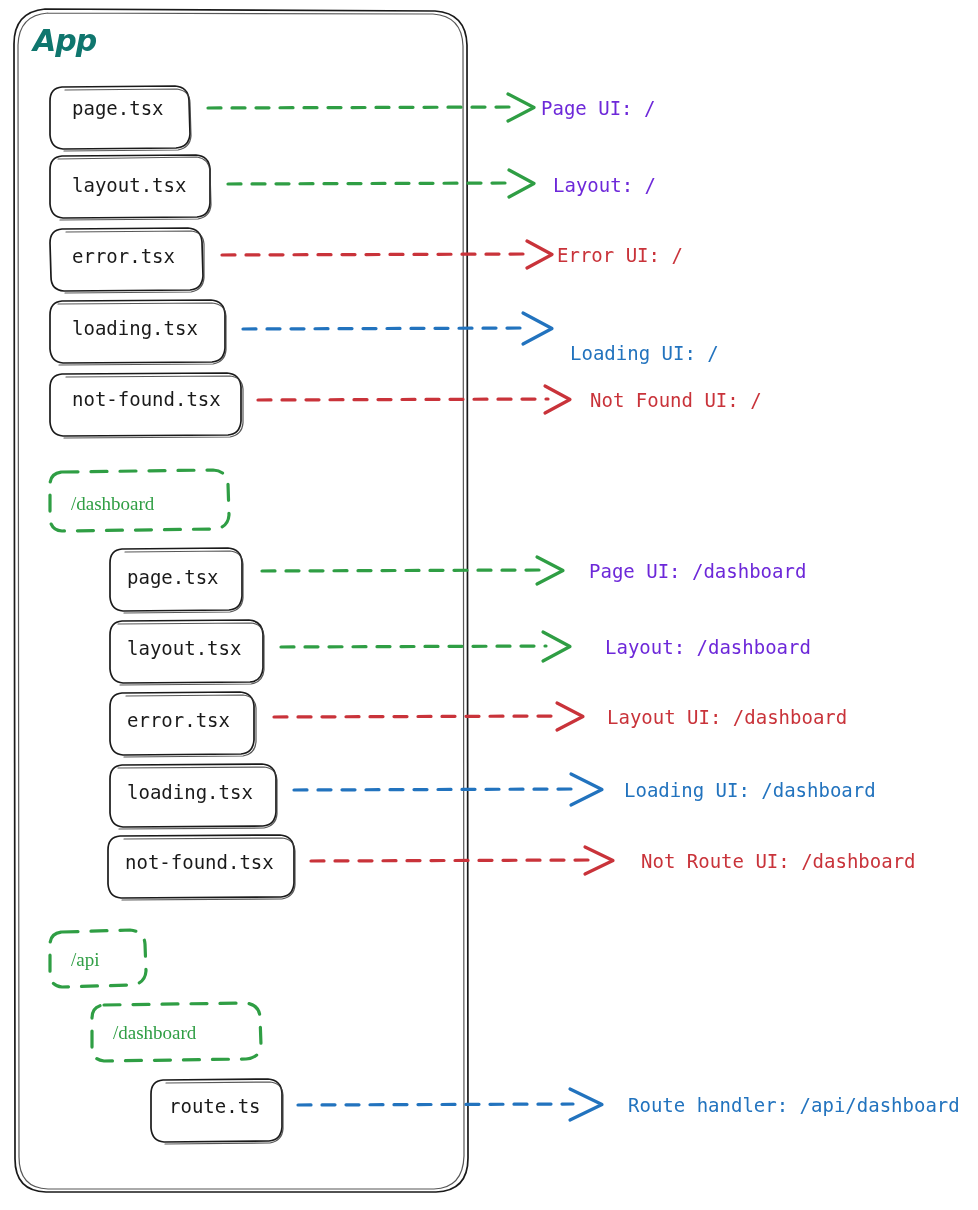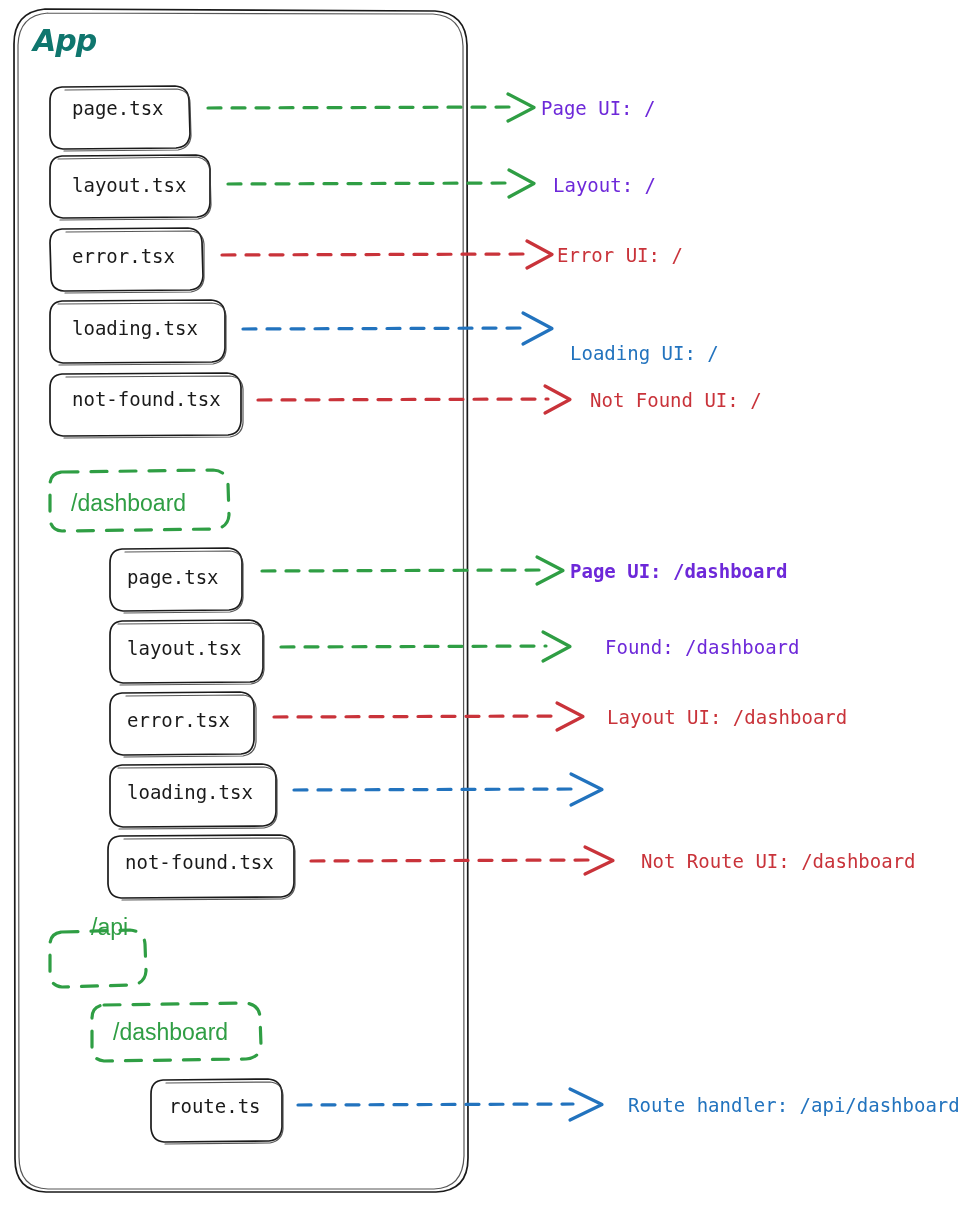--- a/index.html
+++ b/index.html
@@ -37,22 +37,22 @@
     font-size: 30px;
     color: #0f766e;
     letter-spacing: -1px;
   }
   .file-label {
     font-family: "DejaVu Sans Mono", monospace;
     font-size: 19px;
     color: #1a1a1a;
   }
   .group-label {
-    font-family: Liberation Sans, sans-serif;
-    font-size: 23px;
+    font-family: Liberation Serif, serif;
+    font-size: 19px;
     color: #2f9e44;
   }
   .edge-label {
     font-family: "DejaVu Sans Mono", monospace;
     font-size: 19px;
   }
   .c-green { color: #6d28d9; }
   .c-red   { color: #c9333a; }
   .c-blue  { color: #2273be; }
 </style>
@@ -211,24 +211,25 @@
   <div class="txt edge-label c-red" style="left:590px; top:400px; transform:translateY(-50%);">Not Found UI: /</div>
 
   <div class="txt group-label" style="left:71px; top:503px; transform:translateY(-50%);">/dashboard</div>
 
   <div class="txt file-label" style="left:127px; top:577px; transform:translateY(-50%);">page.tsx</div>
   <div class="txt file-label" style="left:127px; top:648px; transform:translateY(-50%);">layout.tsx</div>
   <div class="txt file-label" style="left:127px; top:720px; transform:translateY(-50%);">error.tsx</div>
   <div class="txt file-label" style="left:127px; top:792px; transform:translateY(-50%);">loading.tsx</div>
   <div class="txt file-label" style="left:125px; top:862px; transform:translateY(-50%);">not-found.tsx</div>
 
-  <div class="txt edge-label c-green" style="left:570px; top:571px; transform:translateY(-50%);font-weight:bold;">Page UI: /dashboard</div>
-  <div class="txt edge-label c-green" style="left:605px; top:647px; transform:translateY(-50%);">Found: /dashboard</div>
+  <div class="txt edge-label c-green" style="left:589px; top:571px; transform:translateY(-50%);">Page UI: /dashboard</div>
+  <div class="txt edge-label c-green" style="left:605px; top:647px; transform:translateY(-50%);">Layout: /dashboard</div>
   <div class="txt edge-label c-red" style="left:607px; top:717px; transform:translateY(-50%);">Layout UI: /dashboard</div>
+  <div class="txt edge-label c-blue" style="left:624px; top:790px; transform:translateY(-50%);">Loading UI: /dashboard</div>
   <div class="txt edge-label c-red" style="left:641px; top:861px; transform:translateY(-50%);">Not Route UI: /dashboard</div>
 
-  <div class="txt group-label" style="left:71px; top:927px; transform:translateY(-50%);margin-left:20px;">/api</div>
+  <div class="txt group-label" style="left:71px; top:959px; transform:translateY(-50%);">/api</div>
   <div class="txt group-label" style="left:113px; top:1032px; transform:translateY(-50%);">/dashboard</div>
 
   <div class="txt file-label" style="left:169px; top:1106px; transform:translateY(-50%);">route.ts</div>
   <div class="txt edge-label c-blue" style="left:628px; top:1105px; transform:translateY(-50%);">Route handler: /api/dashboard</div>
 
 </div>
 
 </body></html>

